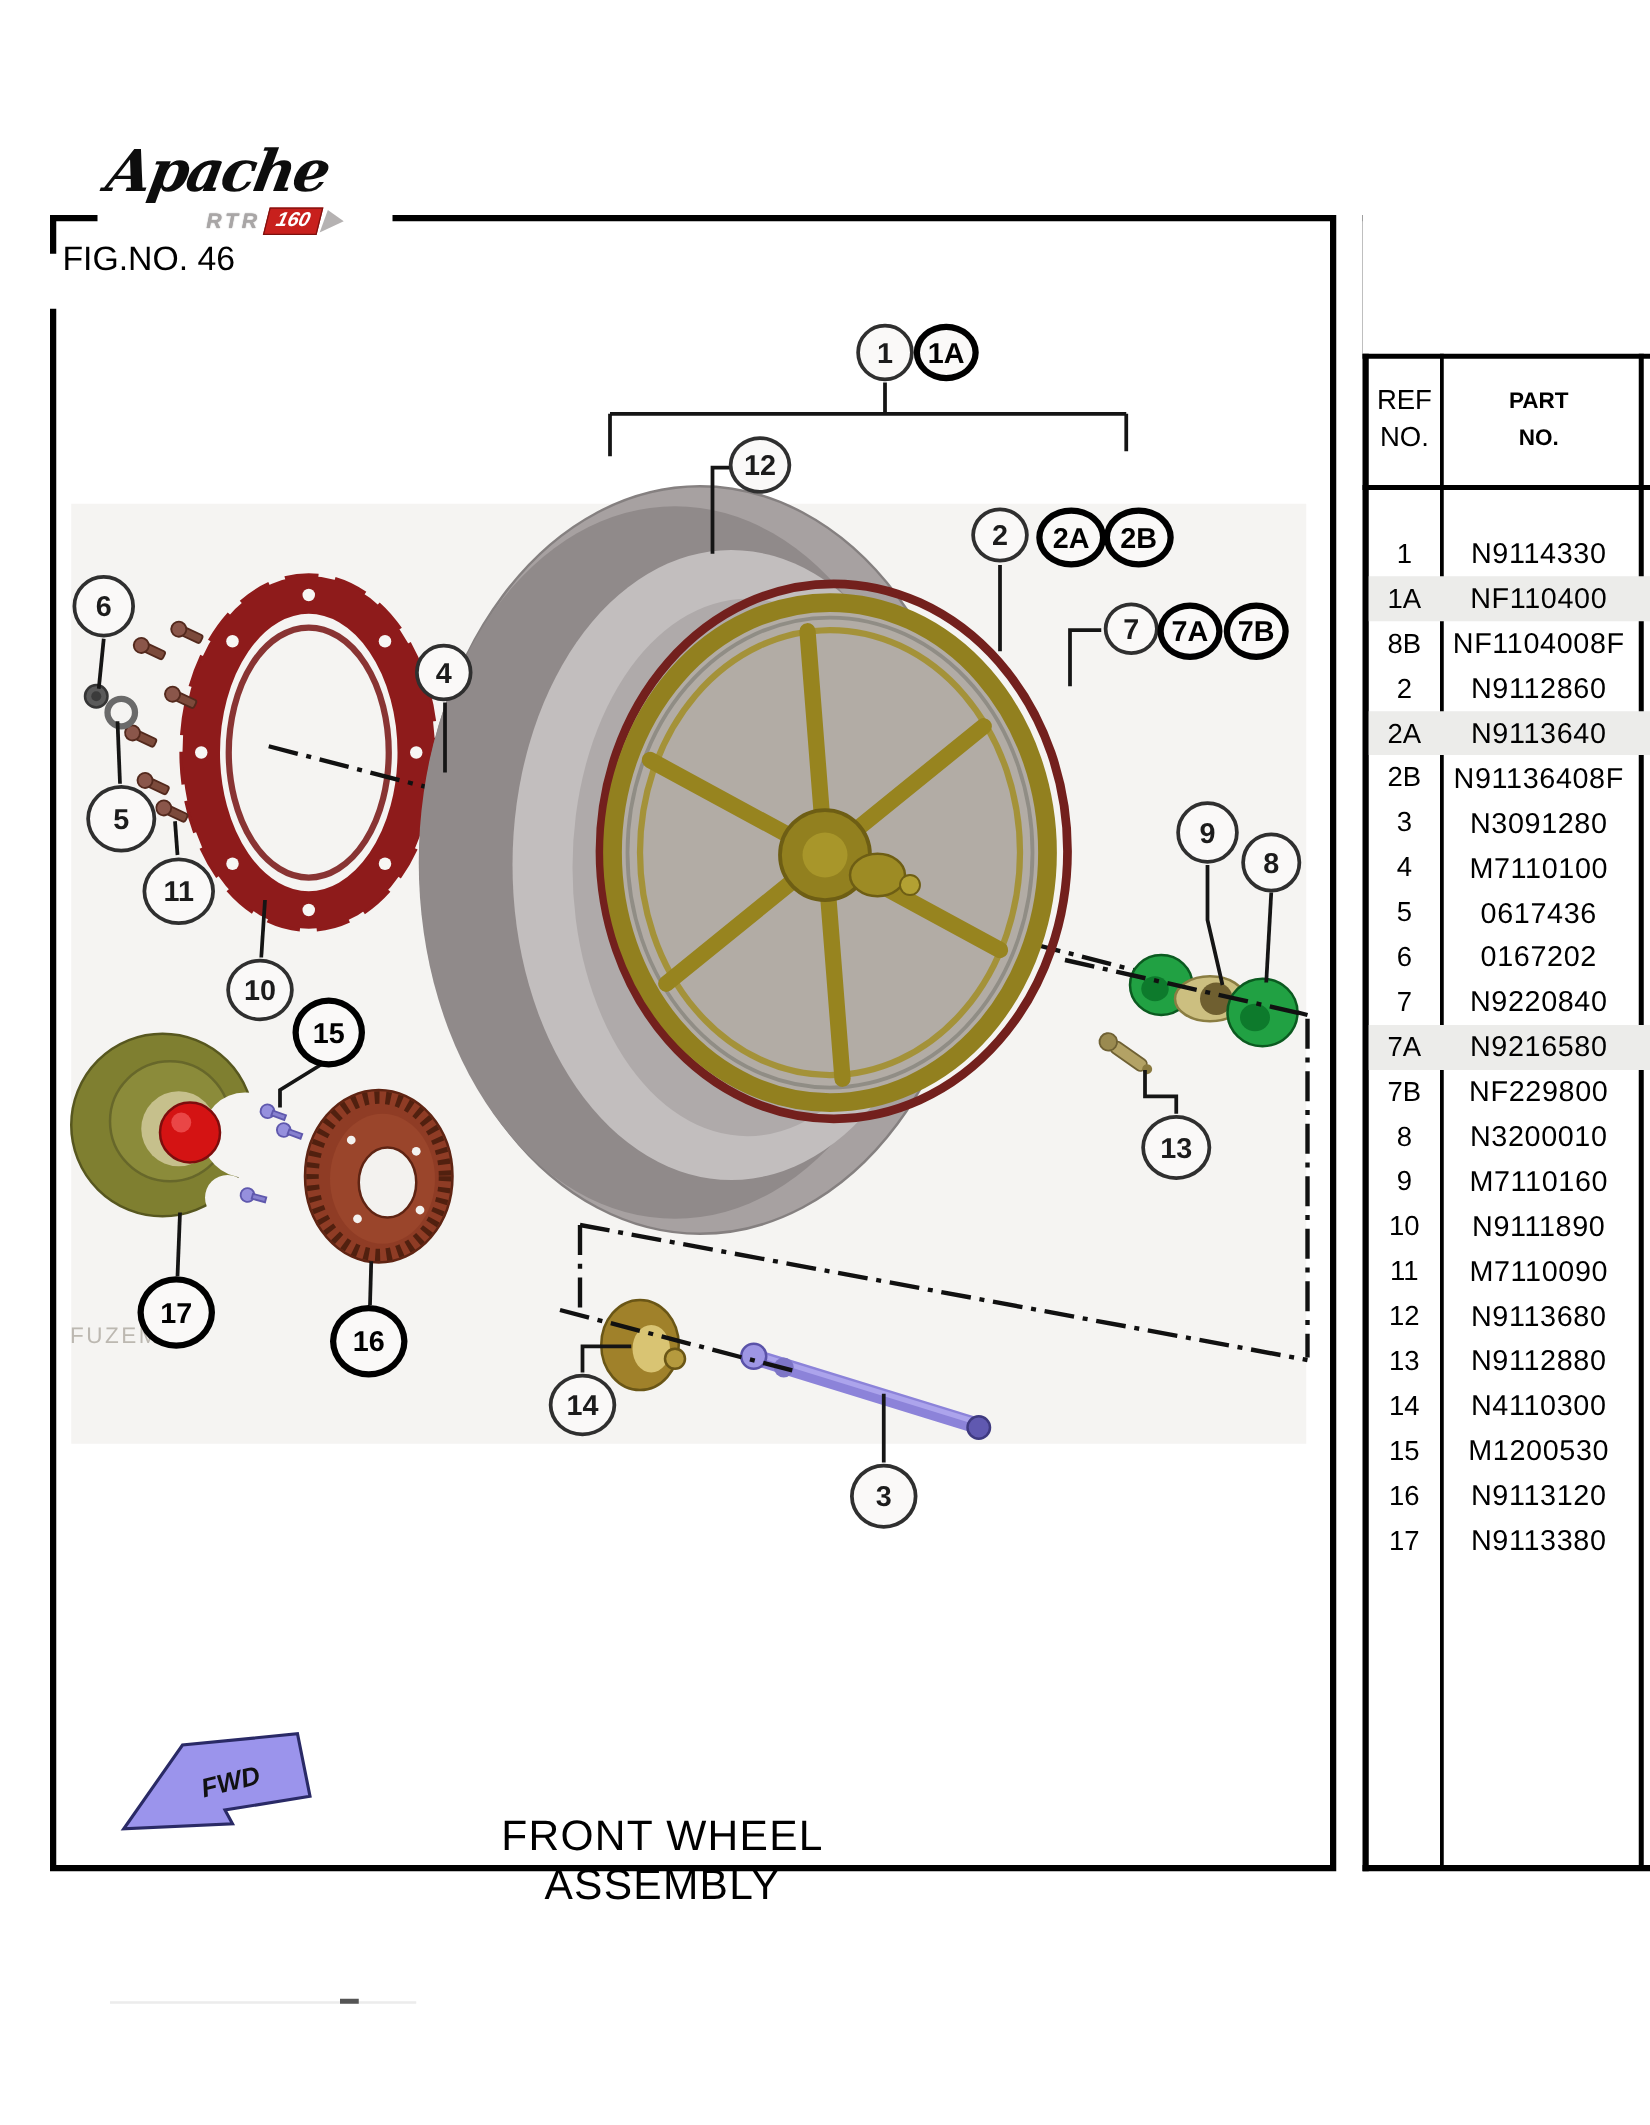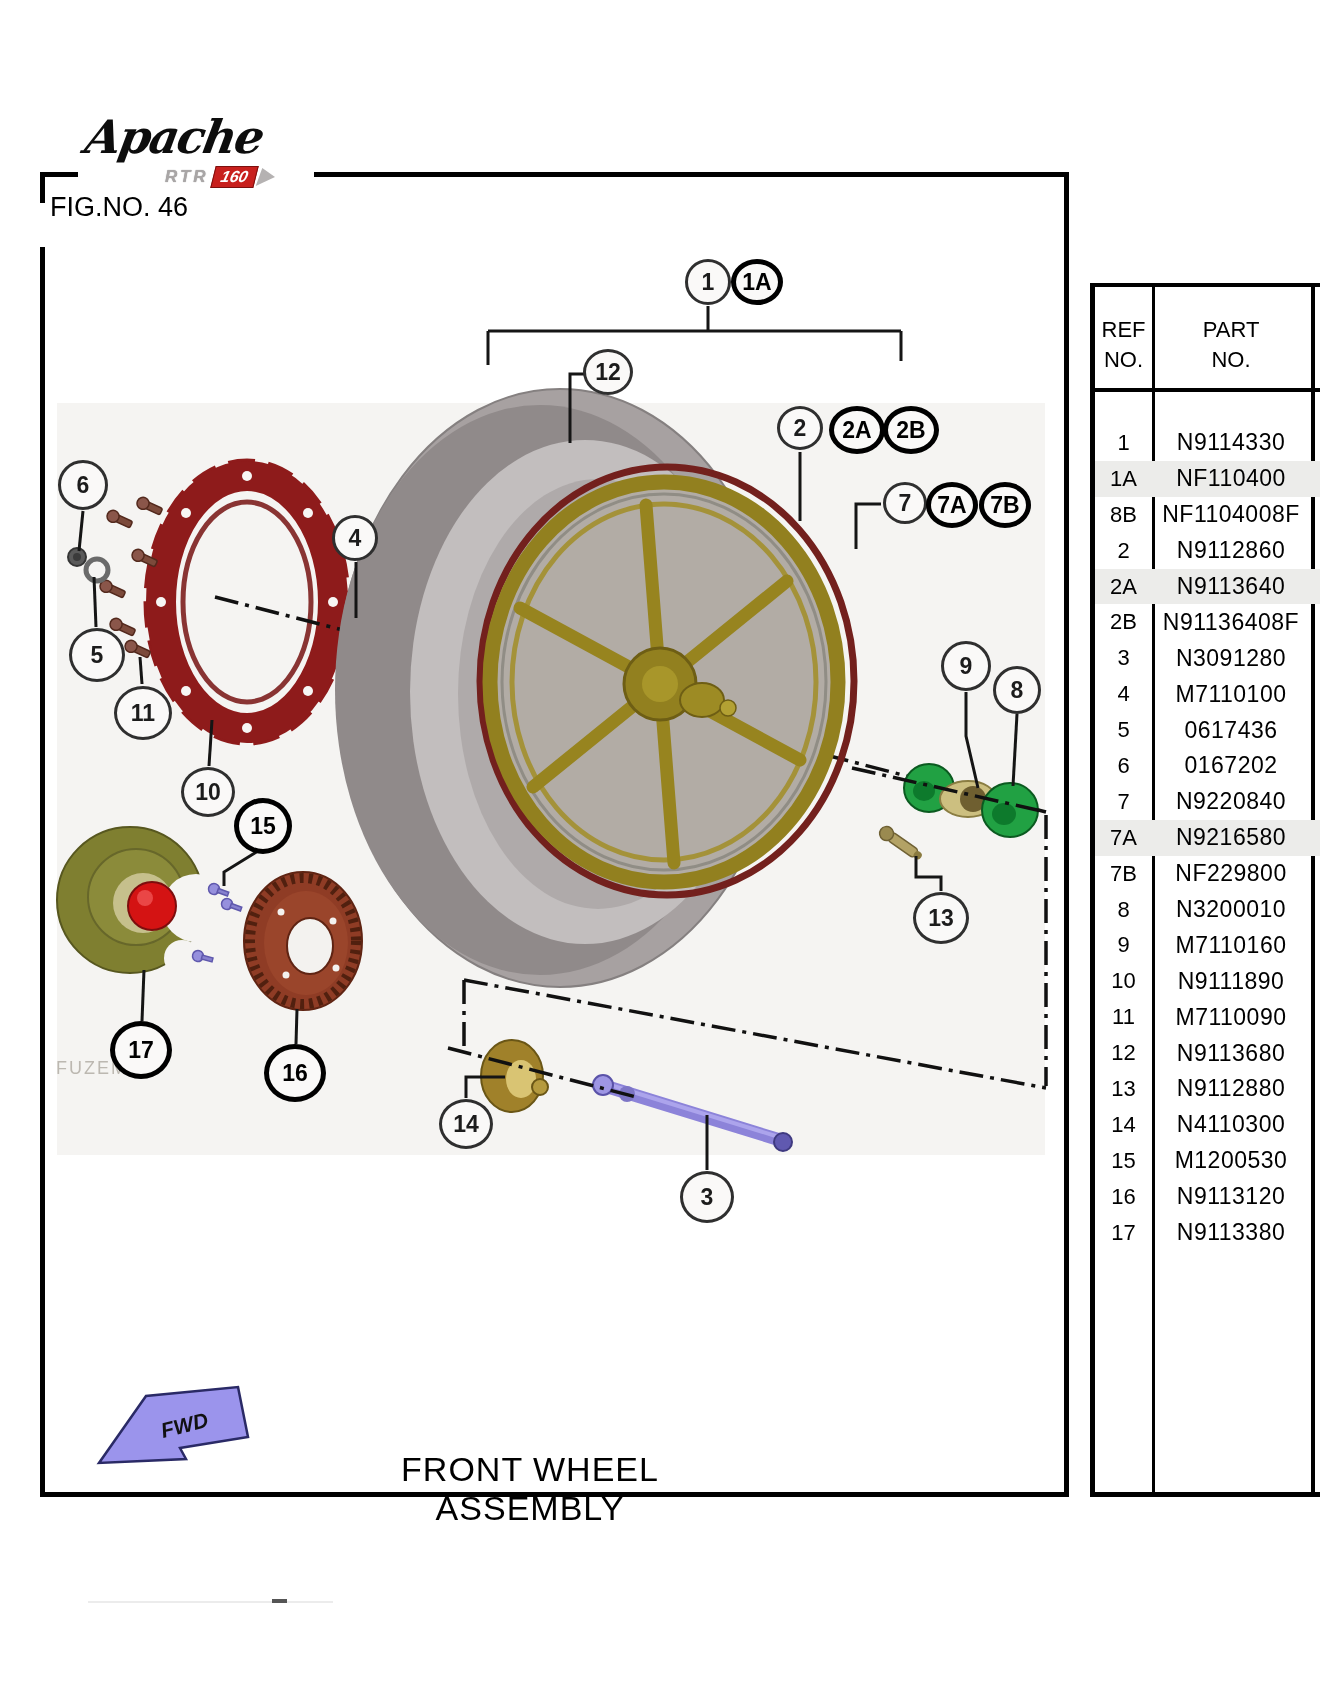--- a/index.html
+++ b/index.html
@@ -43,25 +43,25 @@
            background:#faf9f8;border:3px solid #2f2f2f;display:flex;align-items:center;
            justify-content:center;font-size:23px;font-weight:700;color:#1c1c1c;box-sizing:border-box;}
   .balloon.bold{border:5px solid #000;font-weight:800;color:#000;}
 
   
   .tbl-topband{position:absolute;left:1090px;top:172px;width:230px;height:111px;background:#fff;}
   .tbl-hline{position:absolute;left:1090px;top:283px;width:230px;height:4px;background:#000;}
   .tbl-hline2{position:absolute;left:1090px;top:388px;width:230px;height:4px;background:#000;}
   .tbl-vsep1{position:absolute;left:1152px;top:283px;width:3px;height:1209px;background:#000;}
   .tbl-vsep2{position:absolute;left:1311px;top:283px;width:4px;height:1209px;background:#000;}
-  .tbl-header{position:absolute;left:1095px;top:294px;width:225px;height:101px;display:flex;}
+  .tbl-header{position:absolute;left:1095px;top:284px;width:225px;height:101px;display:flex;}
   .hdr-ref{width:57px;display:flex;flex-direction:column;align-items:center;justify-content:center;
            font-size:22px;line-height:30px;}
   .hdr-part{width:158px;display:flex;flex-direction:column;align-items:center;justify-content:center;
-            font-size:22px;line-height:30px;}
+            font-size:18px;line-height:30px;font-weight:bold;}
   .tbl-rows{position:absolute;left:1095px;top:425px;width:225px;}
   .trow{display:flex;height:35.9px;align-items:center;}
   .trow.shaded{background:var(--row-shade);}
   .c-ref{width:57px;text-align:center;font-size:22px;}
   .c-part{width:158px;text-align:center;font-size:23px;letter-spacing:0.5px;}
 
   
   .assembly-title{position:absolute;left:310px;top:1434px;width:440px;text-align:center;
                   font-size:34px;letter-spacing:1px;color:#000;z-index:3;margin-top:16px;}
   .watermark{position:absolute;left:56px;top:1058px;font-size:18px;color:#bcb8b1;

